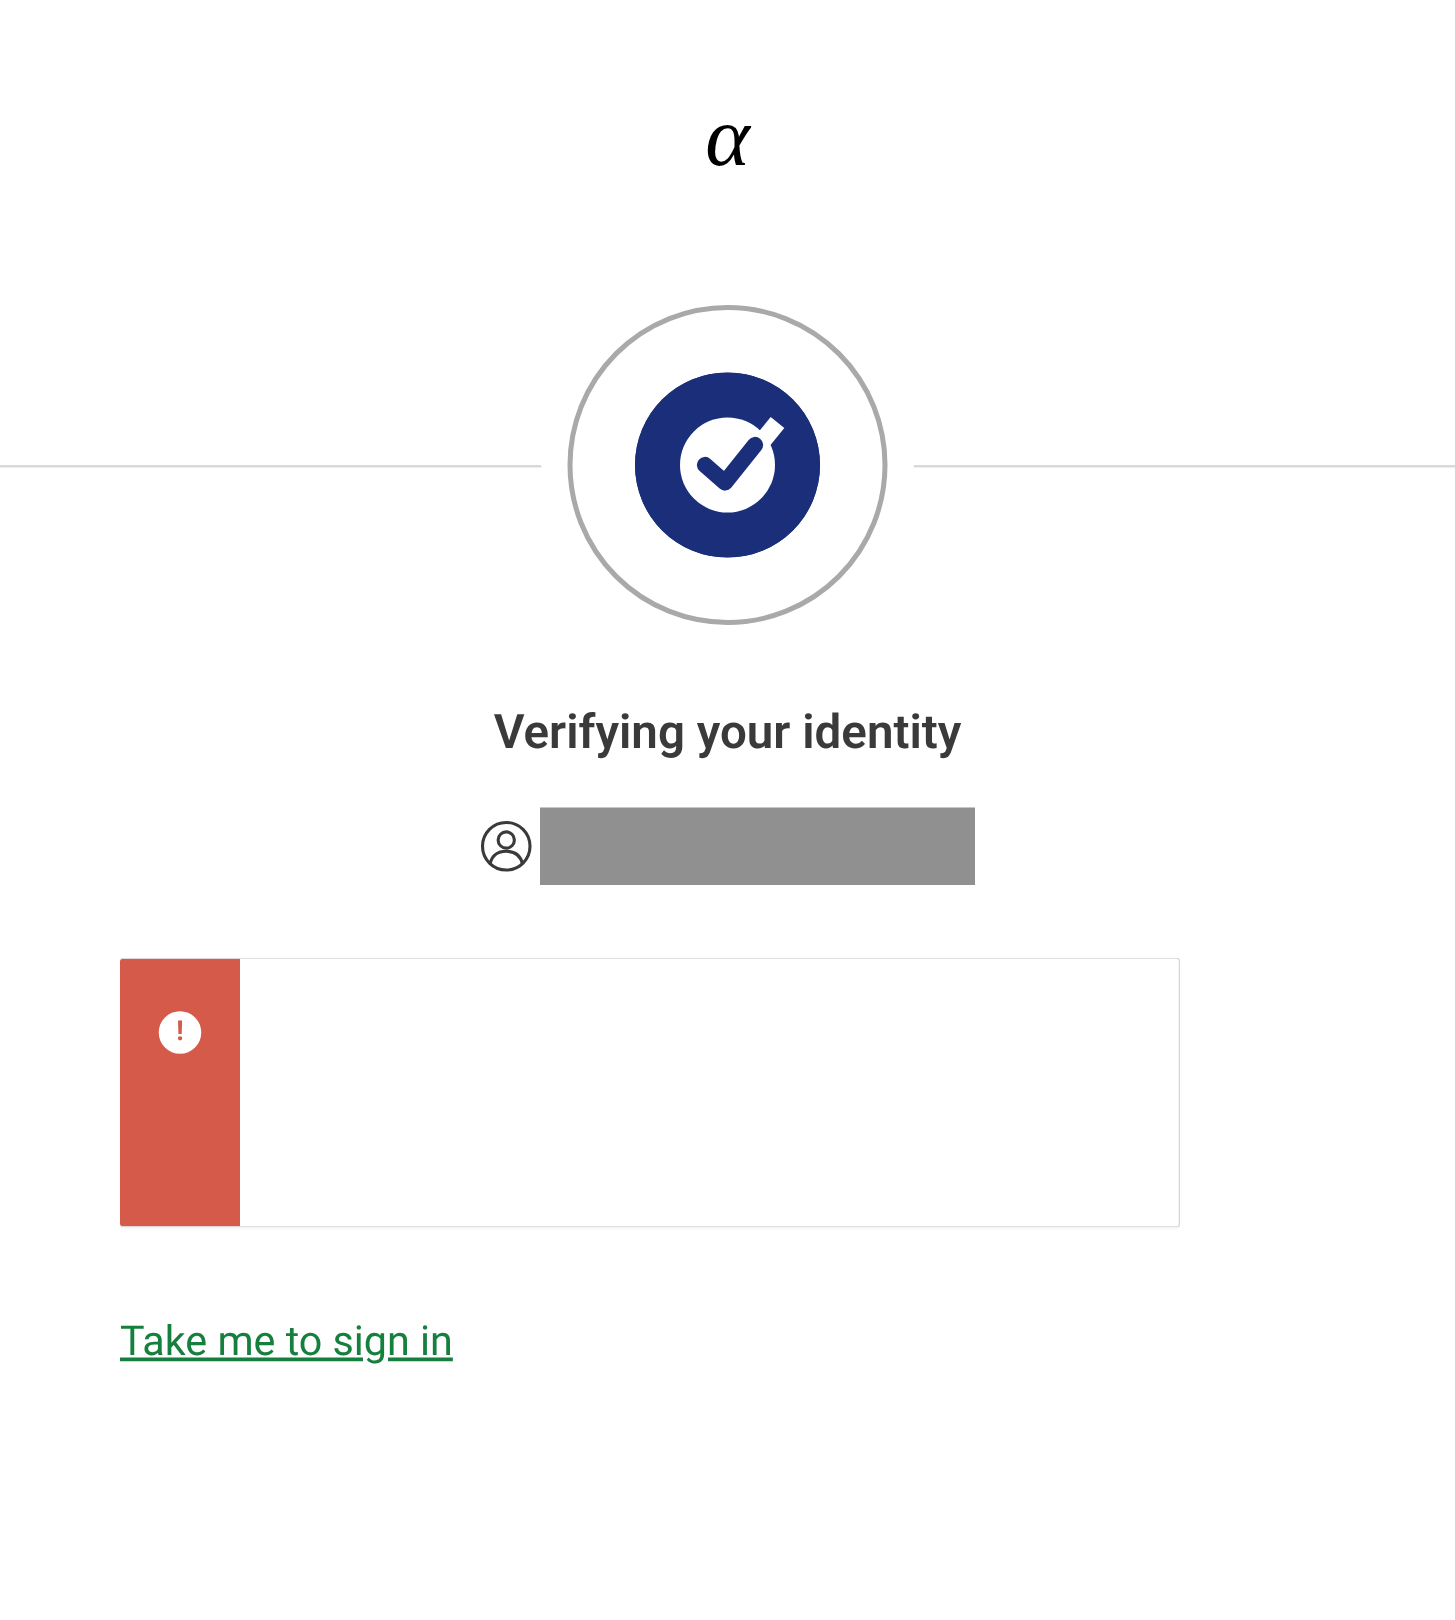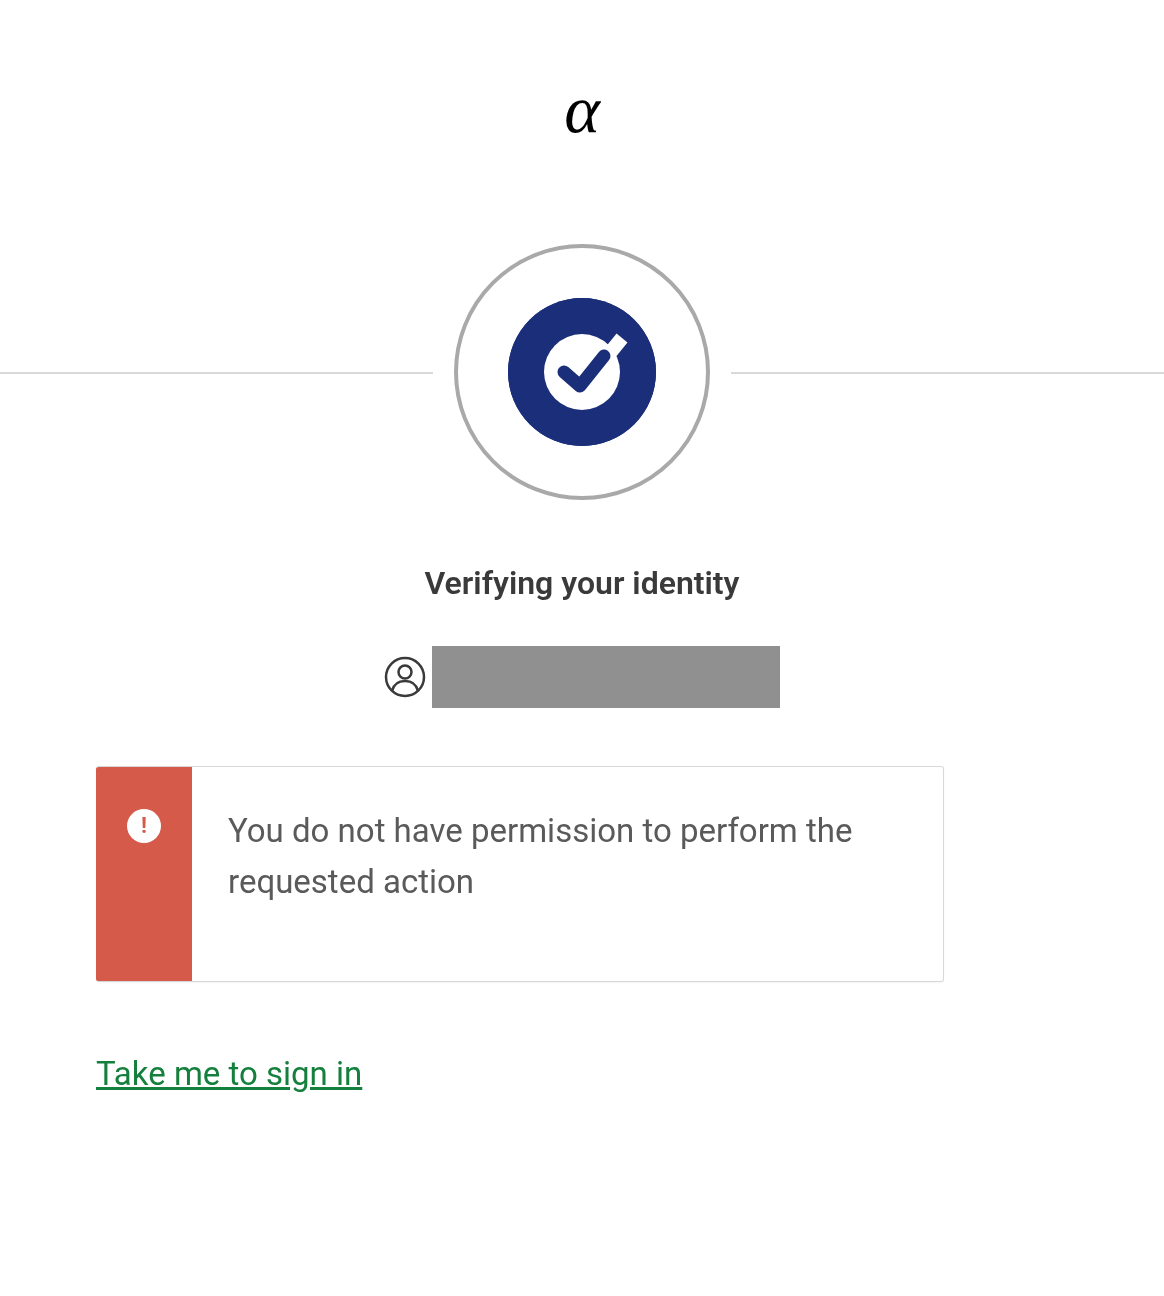--- a/index.html
+++ b/index.html
@@ -77,21 +77,21 @@
     .badge-inner svg {
       width: 148px;
       height: 148px;
     }
     .headline {
       position: absolute;
       top: 564px;
       left: 0;
       width: 100%;
       text-align: center;
-      font-size: 32px;
+      font-size: 38px;
       font-weight: 600;
       color: #3a3a3a;
     }
     .user-row {
       position: absolute;
       top: 646px;
       left: 0;
       width: 100%;
       display: flex;
       justify-content: center;
@@ -210,18 +210,15 @@
   </span>
   <span class="user-name-redacted"></span>
 </div>
 
 <div class="alert-box">
   <div class="alert-left">
     <div class="alert-icon">
       <span>!</span>
     </div>
   </div>
-  <div class="alert-body">
-    <div class="alert-text">You do not have permission to perform the requested action</div>
-  </div>
 </div>
 
 <a class="signin-link">Take me to sign in</a>
 
 </body></html>

